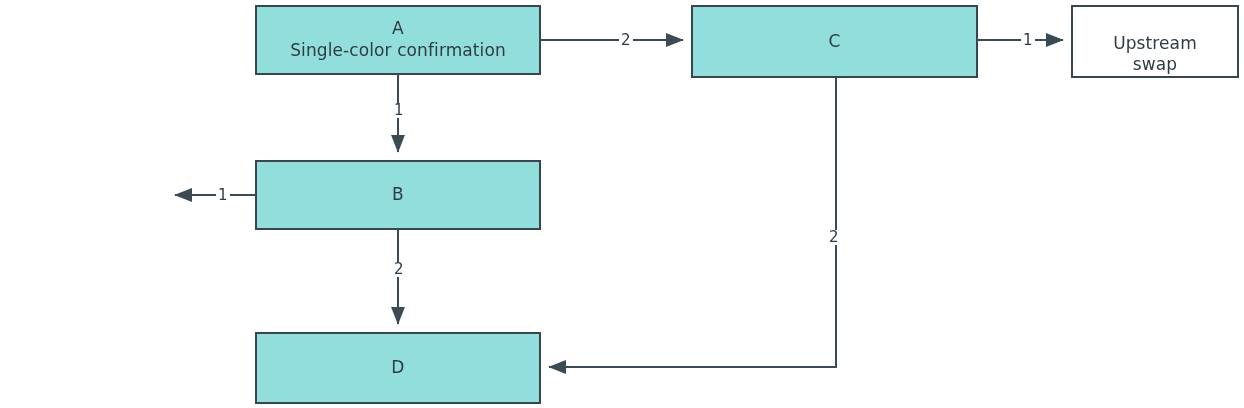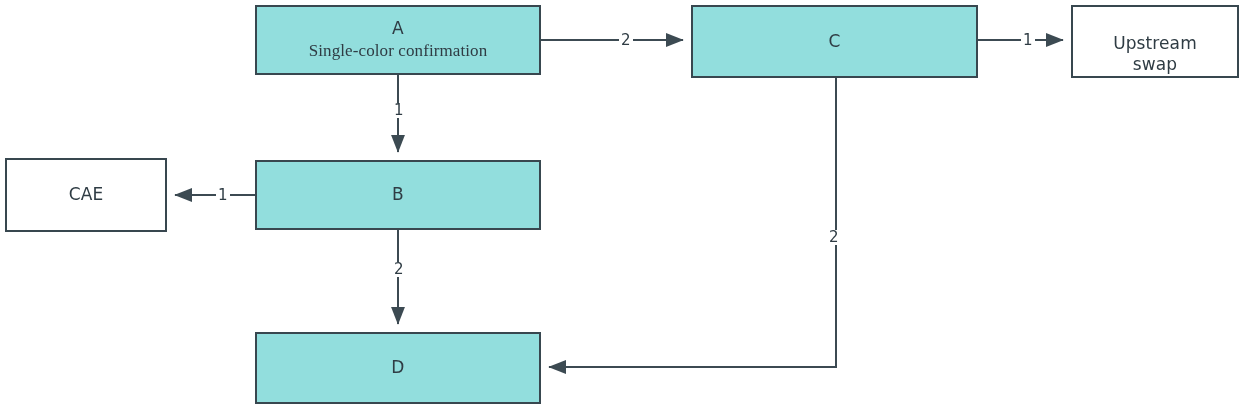--- a/index.html
+++ b/index.html
@@ -46,21 +46,20 @@
   .node.plain {
     background: #ffffff;
   }
   .node-id {
     font-size: 17px;
     letter-spacing: 0.2px;
   }
   .node-title {
     font-size: 17px;
     letter-spacing: 0.1px;
-    font-family: Liberation Serif, serif;
   }
   .node-line {
     font-size: 17px;
     letter-spacing: 0.1px;
   }
   .edge-label {
     position: absolute;
     font-size: 15px;
     color: #2f3c44;
     background: #ffffff;
@@ -113,23 +112,20 @@
 
   <div class="node teal" style="left:691px; top:5px; width:287px; height:73px;">
     <div class="node-id">C</div>
   </div>
 
   <div class="node plain" style="left:1071px; top:5px; width:168px; height:73px;justify-content:flex-end;">
     <div class="node-line">Upstream</div>
     <div class="node-line">swap</div>
   </div>
 
-  <div class="node plain" style="left:5px; top:158px; width:162px; height:74px;">
-    <div class="node-line">CAE</div>
-  </div>
 
   <div class="node teal" style="left:255px; top:160px; width:286px; height:70px;">
     <div class="node-id">B</div>
   </div>
 
   <div class="node teal" style="left:255px; top:332px; width:286px; height:72px;">
     <div class="node-id">D</div>
   </div>
 
   <div class="edge-label" style="left:619px; top:33px;">2</div>

